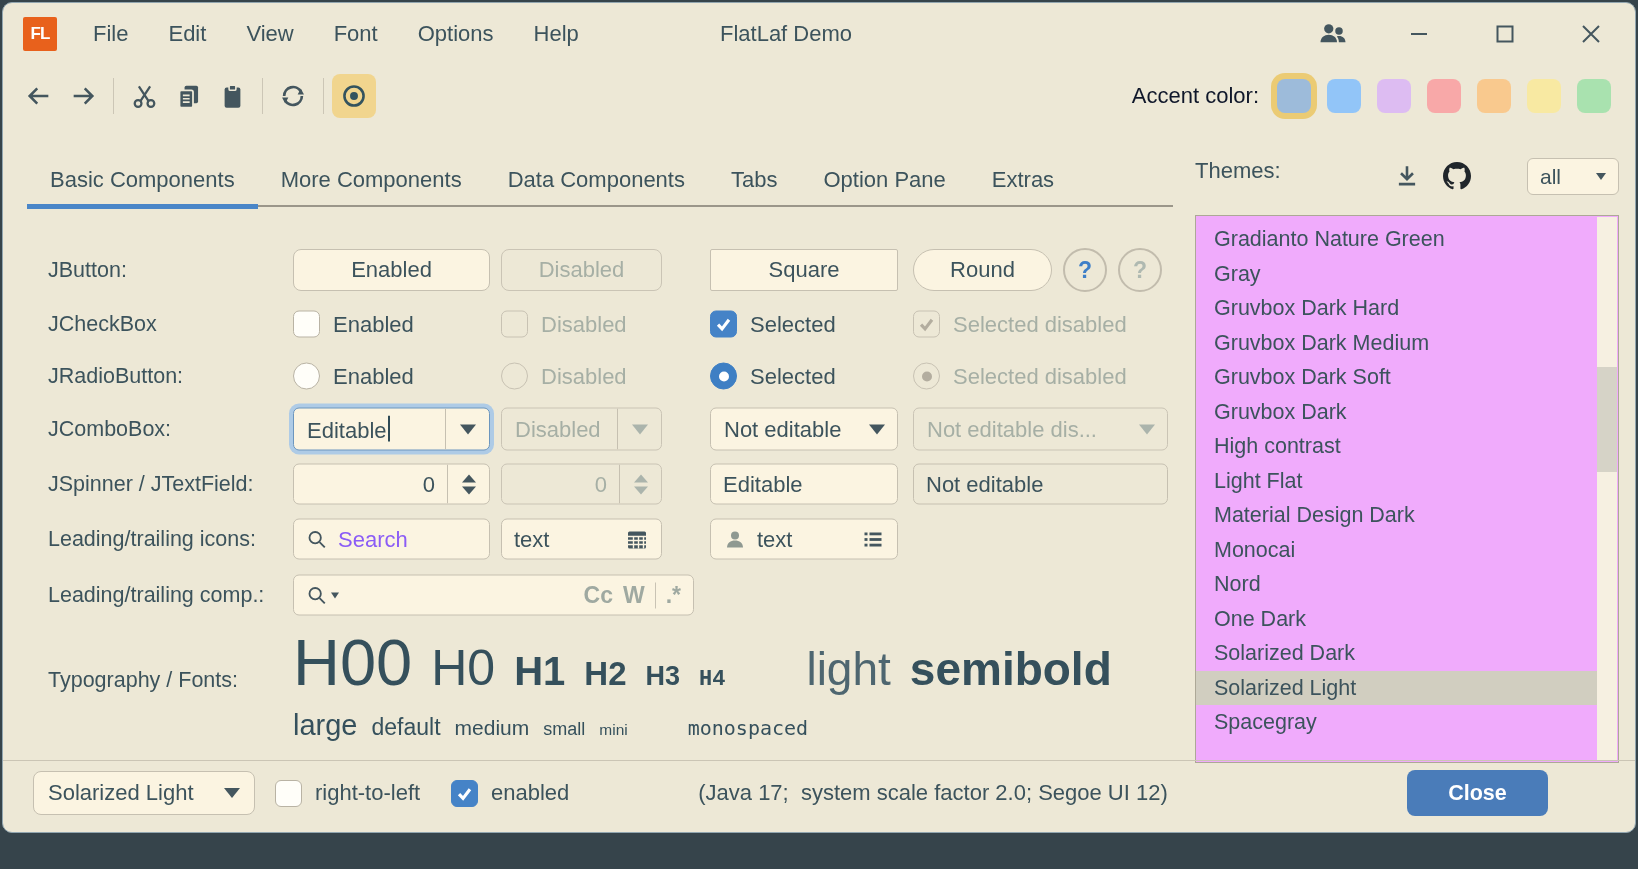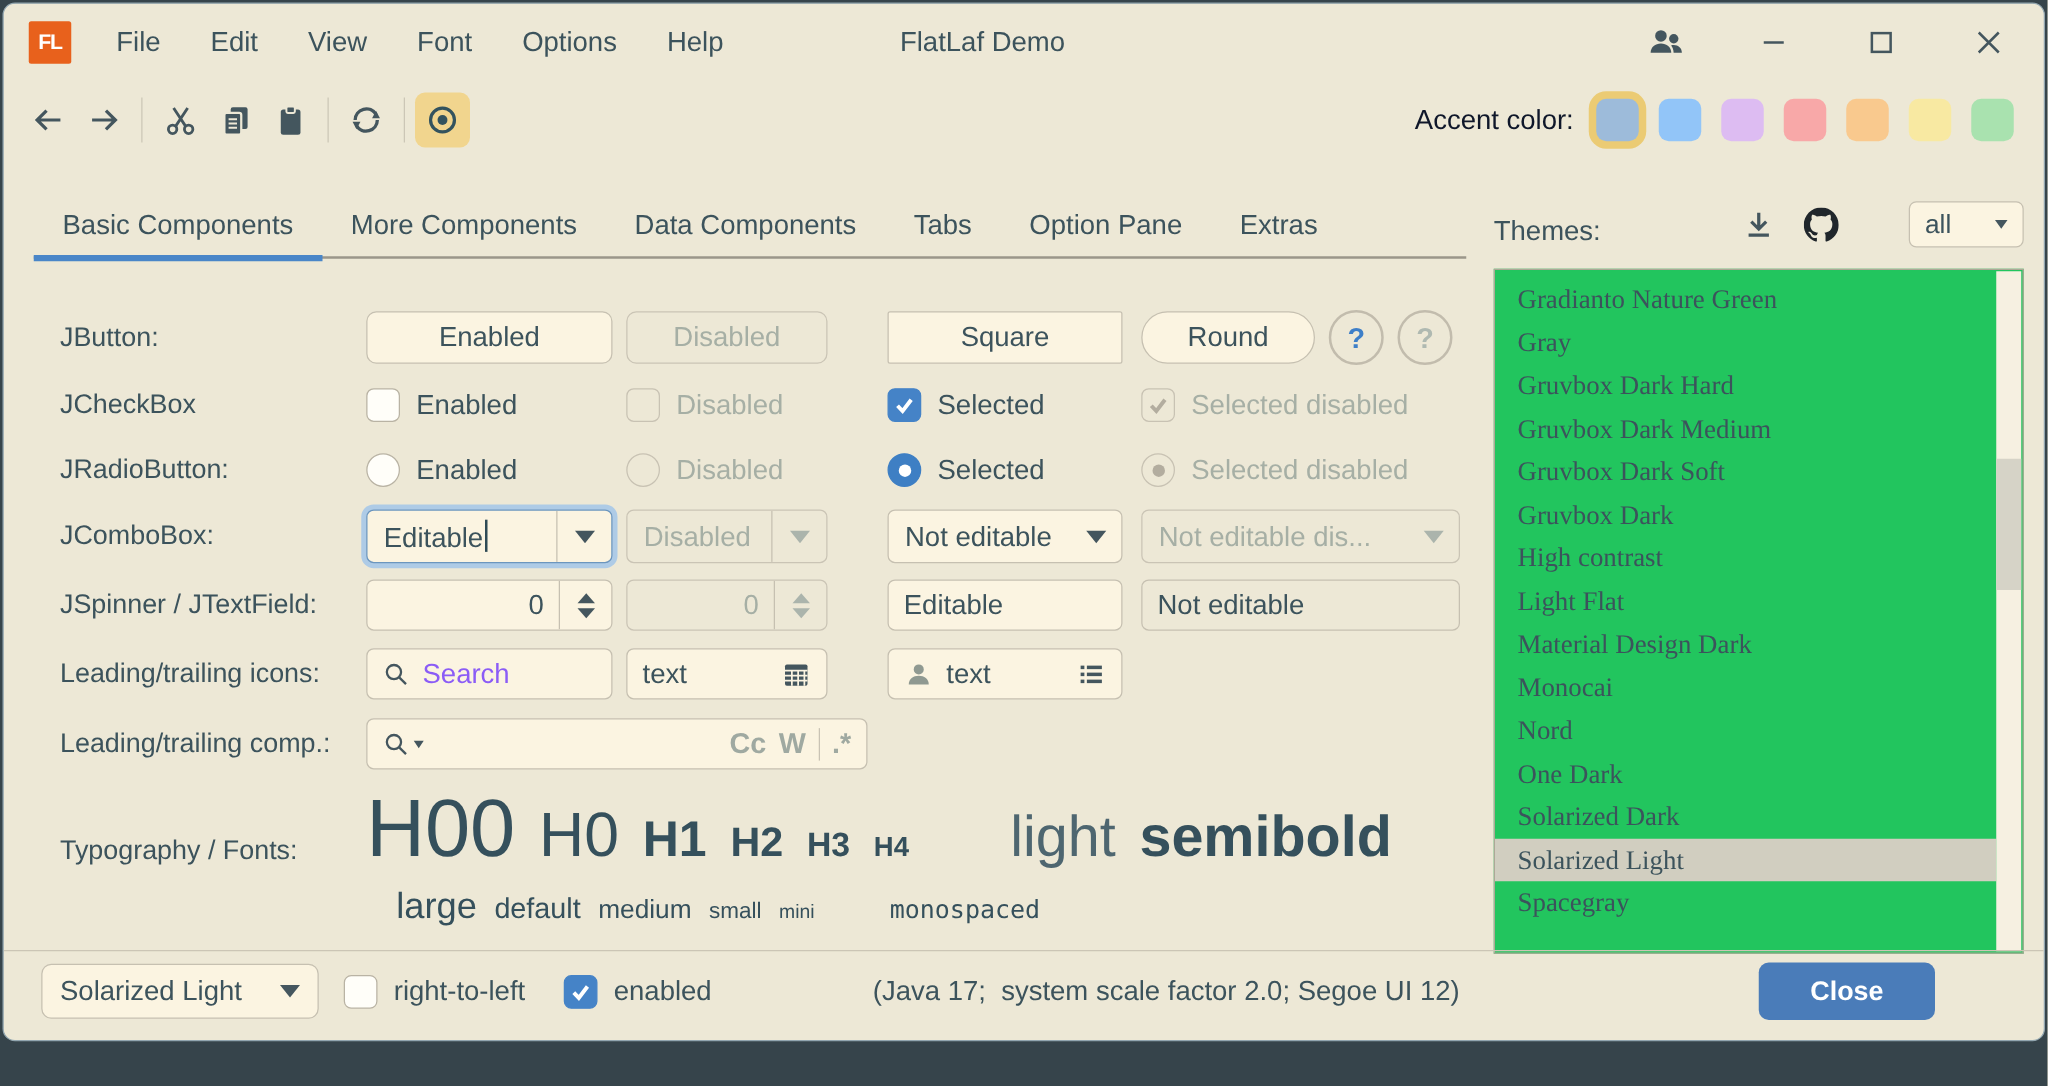--- a/index.html
+++ b/index.html
@@ -37,28 +37,28 @@
   .swatch{ width:34px; height:34px; border-radius:8px; }
   .swatch.selected{ box-shadow:0 0 0 6px #EBCB74; }
 
   
   .tab-divider{ position:absolute; left:24px; top:202px; width:1146px; height:2px; background:#9B968A; }
   .tabbar{ position:absolute; left:24px; top:150px; height:54px; display:flex; }
   .tab{ padding:0 23px; display:flex; align-items:center; font-size:22px; position:relative; cursor:default;}
   .tab.active::after{ content:""; position:absolute; left:0; right:0; bottom:-2px; height:5px; background:#4A86C8; }
 
   
-  .themes-header{ position:absolute; left:1192px; top:155px; width:424px; height:40px; display:flex; align-items:flex-end; }
+  .themes-header{ position:absolute; left:1192px; top:155px; width:424px; height:40px; display:flex; align-items:flex-start; }
   .themes-label{ font-size:22px; }
   .icon-btn{ width:36px; height:36px; display:flex; align-items:center; justify-content:center; color:#44565E;}
   .themes-filter{ position:absolute; right:0; width:92px; height:37px; background:#FBF4E1;
       border:1px solid #C6C0B1; border-radius:6px; display:flex; align-items:center; padding:0 12px; font-size:21px;}
   .themes-filter .caret{ margin-left:auto; }
   .theme-list{ position:absolute; left:1192px; top:212px; width:424px; height:548px;
-      background:#22c55e; border:1px solid #ADA897; padding-top:6px; overflow:hidden;font-family:Liberation Serif, serif; }
+      background:#f0abfc; border:1px solid #ADA897; padding-top:6px; overflow:hidden; }
   .theme-item{ height:34.5px; line-height:34.5px; padding-left:18px; font-size:21.5px; width:calc(100% - 21px); cursor:default;}
   .theme-item.selected{ background:#D1CEC0; }
   .vscrollbar{ position:absolute; right:1px; top:1px; bottom:1px; width:20px; background:#F6F0E1; }
   .vthumb{ position:absolute; left:0; right:0; top:150px; height:105px; background:#D6D3C7; }
 
   
   .crow{ position:absolute; left:45px; width:1125px; height:54px; }
   .cell{ position:absolute; top:50%; transform:translateY(-50%); display:flex; align-items:center; }
   .cl{ left:0; font-size:21.5px; }
   .c1{ left:245px; width:197px; }
@@ -125,25 +125,25 @@
   .ficon.gray{ color:#8F9991; }
   .mini-sep{ width:1px; height:26px; background:#C9C3B4; }
   .gray-strong{ color:#9FA9A1; font-weight:bold; font-size:23px; }
   .clear-x{ color:#9FA9A1; font-size:24px; }
   .wide{ left:245px; width:401px; }
 
   
   .typo-label{ position:absolute; left:45px; top:665px; font-size:21.5px; }
   .typo1{ position:absolute; left:290px; top:622px; height:88px; display:flex; align-items:baseline; gap:19px; color:#35505C;}
   .h00{ font-size:65px; } .h0{ font-size:50px; } .h1{ font-size:40px; font-weight:bold; }
-  .h2{ font-size:33px; font-weight:bold; } .h3{ font-size:27px; font-weight:bold; } .h4{ font-size:22px; font-weight:bold; }
+  .h2{ font-size:33px; font-weight:bold; } .h3{ font-size:27px; font-weight:bold; } .h4{ font-size:22px; font-weight:bold;font-family:Liberation Mono, monospace; }
   .t-light{ font-size:46px; font-weight:100; margin-left:62px; color:#4E6670;}
   .t-semibold{ font-size:46px; font-weight:bold; }
   .typo2{ position:absolute; left:290px; top:706px; height:40px; display:flex; align-items:baseline; gap:14px; color:#35505C;}
-  .t-large{ font-size:29px;margin-left:24px; } .t-default{ font-size:23px; } .t-medium{ font-size:21px; }
+  .t-large{ font-size:29px; } .t-default{ font-size:23px; } .t-medium{ font-size:21px; }
   .t-small{ font-size:18px; } .t-mini{ font-size:15.5px; }
   .t-mono{ font-size:20px; font-family:"DejaVu Sans Mono", monospace; margin-left:46px; }
 
   
   .status-divider{ position:absolute; left:0; top:757px; width:100%; height:1px; background:#CBC5B5; }
   .statusbar{ position:absolute; left:0; top:758px; width:100%; height:72px; }
   .theme-combo{ position:absolute; left:30px; top:10px; width:222px; height:44px; background:#FBF4E1;
         border:1px solid #C6C0B1; border-radius:8px; display:flex; align-items:center; font-size:22px; padding:0 14px;}
   .theme-combo .caret{ margin-left:auto; }
   .sb-check{ position:absolute; top:10px; height:44px; display:flex; align-items:center; }

